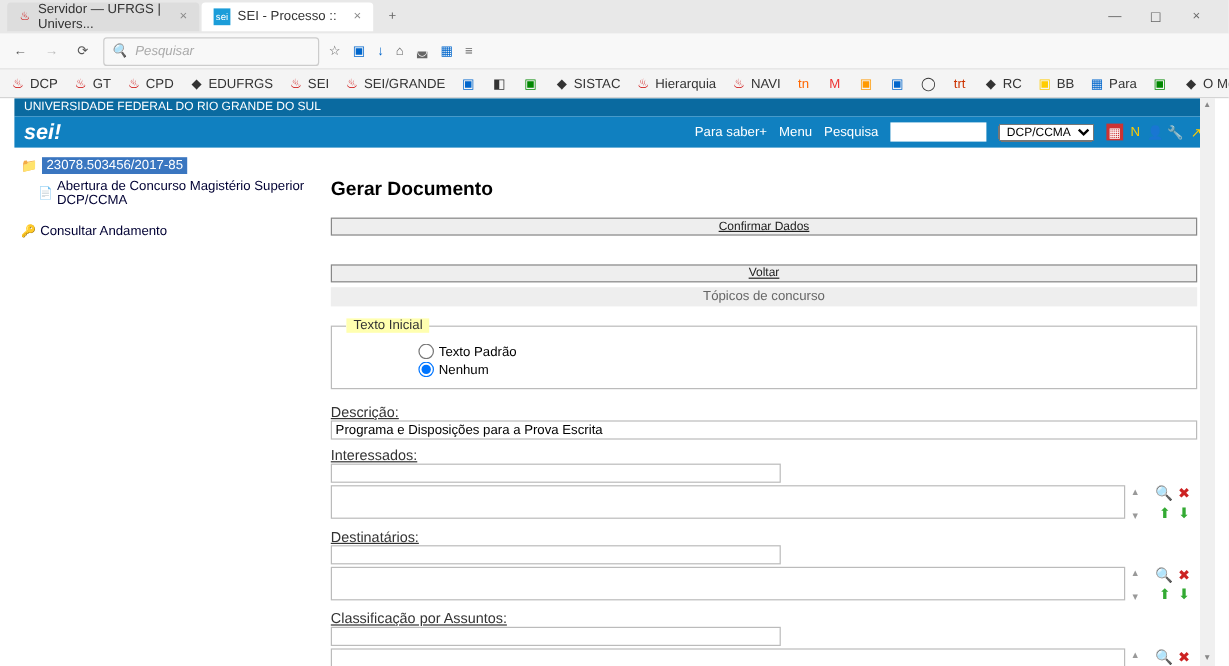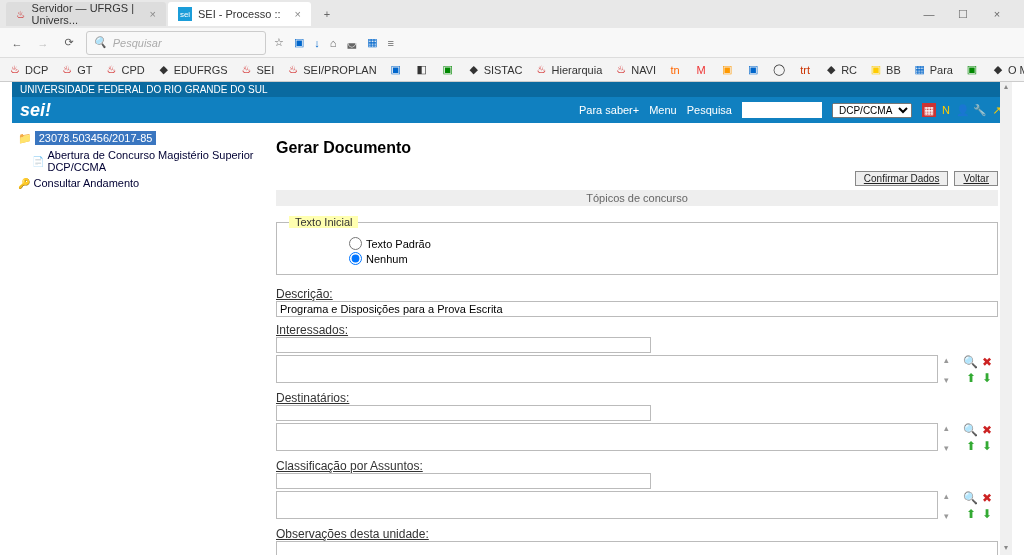--- a/index.html
+++ b/index.html
@@ -44,23 +44,23 @@
 .sei-icons span { width: 14px; height: 14px; display: inline-flex; align-items: center; justify-content: center; font-size: 11px; cursor: pointer;}
 
 .content-split { display: flex; height: calc(100% - 40px); }
 .tree-col { width: 250px; padding: 6px; font-size: 11px; color: #003; }
 .tree-item { padding: 2px 0; display: flex; align-items: center; gap: 3px; cursor: pointer; }
 .tree-root { background: #3a76c0; color: #fff; padding: 1px 4px; display: inline-block; }
 .tree-child { padding-left: 14px; }
 .key-ic::before { content: "🔑"; font-size: 10px; }
 .doc-ic::before { content: "📄"; font-size: 10px; }
 
-.form-col { flex: 1; padding: 12px 14px; overflow-y: auto; position: relative; }
+.form-col { flex: 1; padding: 22px 14px; overflow-y: auto; position: relative; }
 .form-col h2 { font-size: 16px; font-weight: bold; margin: 4px 0 14px; }
-.btn-row { display: flex; justify-content: flex-end; gap: 6px; margin-bottom: 4px; }
+.btn-row { display: flex; justify-content: flex-start; gap: 24px; margin-bottom: 4px; flex-direction: column; }
 .btn { border: 1px solid #888; background: #eee; font-size: 10px; padding: 1px 8px; cursor: pointer; text-decoration: underline; color: #222; }
 
 .topic-bar { background: #eee; text-align: center; font-size: 11px; color: #666; padding: 2px 0; margin-bottom: 10px; }
 
 fieldset { border: 1px solid #bbb; padding: 8px 12px; margin-bottom: 12px; }
 legend { background: #ffffb0; padding: 0 6px; font-size: 11px; color: #333; }
 .radio-row { display: flex; align-items: center; gap: 4px; padding: 1px 0 1px 60px; font-size: 11px; }
 
 .field-label { font-size: 12px; text-decoration: underline; color: #333; margin-top: 6px; display: block; }
 .wide-input { width: 100%; border: 1px solid #bbb; height: 16px; font-size: 11px; padding: 0 3px; }
@@ -140,21 +140,21 @@
     <span class="bm-item">
         <span class="bm-icon">◆</span>
         <span>EDUFRGS</span>
       </span>
     <span class="bm-item">
         <span class="bm-icon red-ic">♨</span>
         <span>SEI</span>
       </span>
     <span class="bm-item">
         <span class="bm-icon red-ic">♨</span>
-        <span>SEI/PROPLAN</span>
+        <span>SEI/GRANDE</span>
       </span>
     <span class="bm-item">
         <span class="bm-icon blue-ic">▣</span>
       </span>
     <span class="bm-item">
         <span class="bm-icon">◧</span>
       </span>
     <span class="bm-item">
         <span class="bm-icon green-ic">▣</span>
       </span>
@@ -237,21 +237,21 @@
     <div class="content-split">
       <div class="tree-col">
         <div class="tree-item">
           <span>📁</span>
           <span class="tree-root">23078.503456/2017-85</span>
         </div>
         <div class="tree-item tree-child">
           <span class="doc-ic"></span>
           <span>Abertura de Concurso Magistério Superior DCP/CCMA</span>
         </div>
-        <div class="tree-item" style="">
+        <div class="tree-item" style="margin-top:10px;">
           <span class="key-ic"></span>
           <span>Consultar Andamento</span>
         </div>
       </div>
 
       <div class="form-col">
         <h2>Gerar Documento</h2>
         <div class="btn-row">
           <button class="btn">Confirmar Dados</button>
           <button class="btn">Voltar</button>

